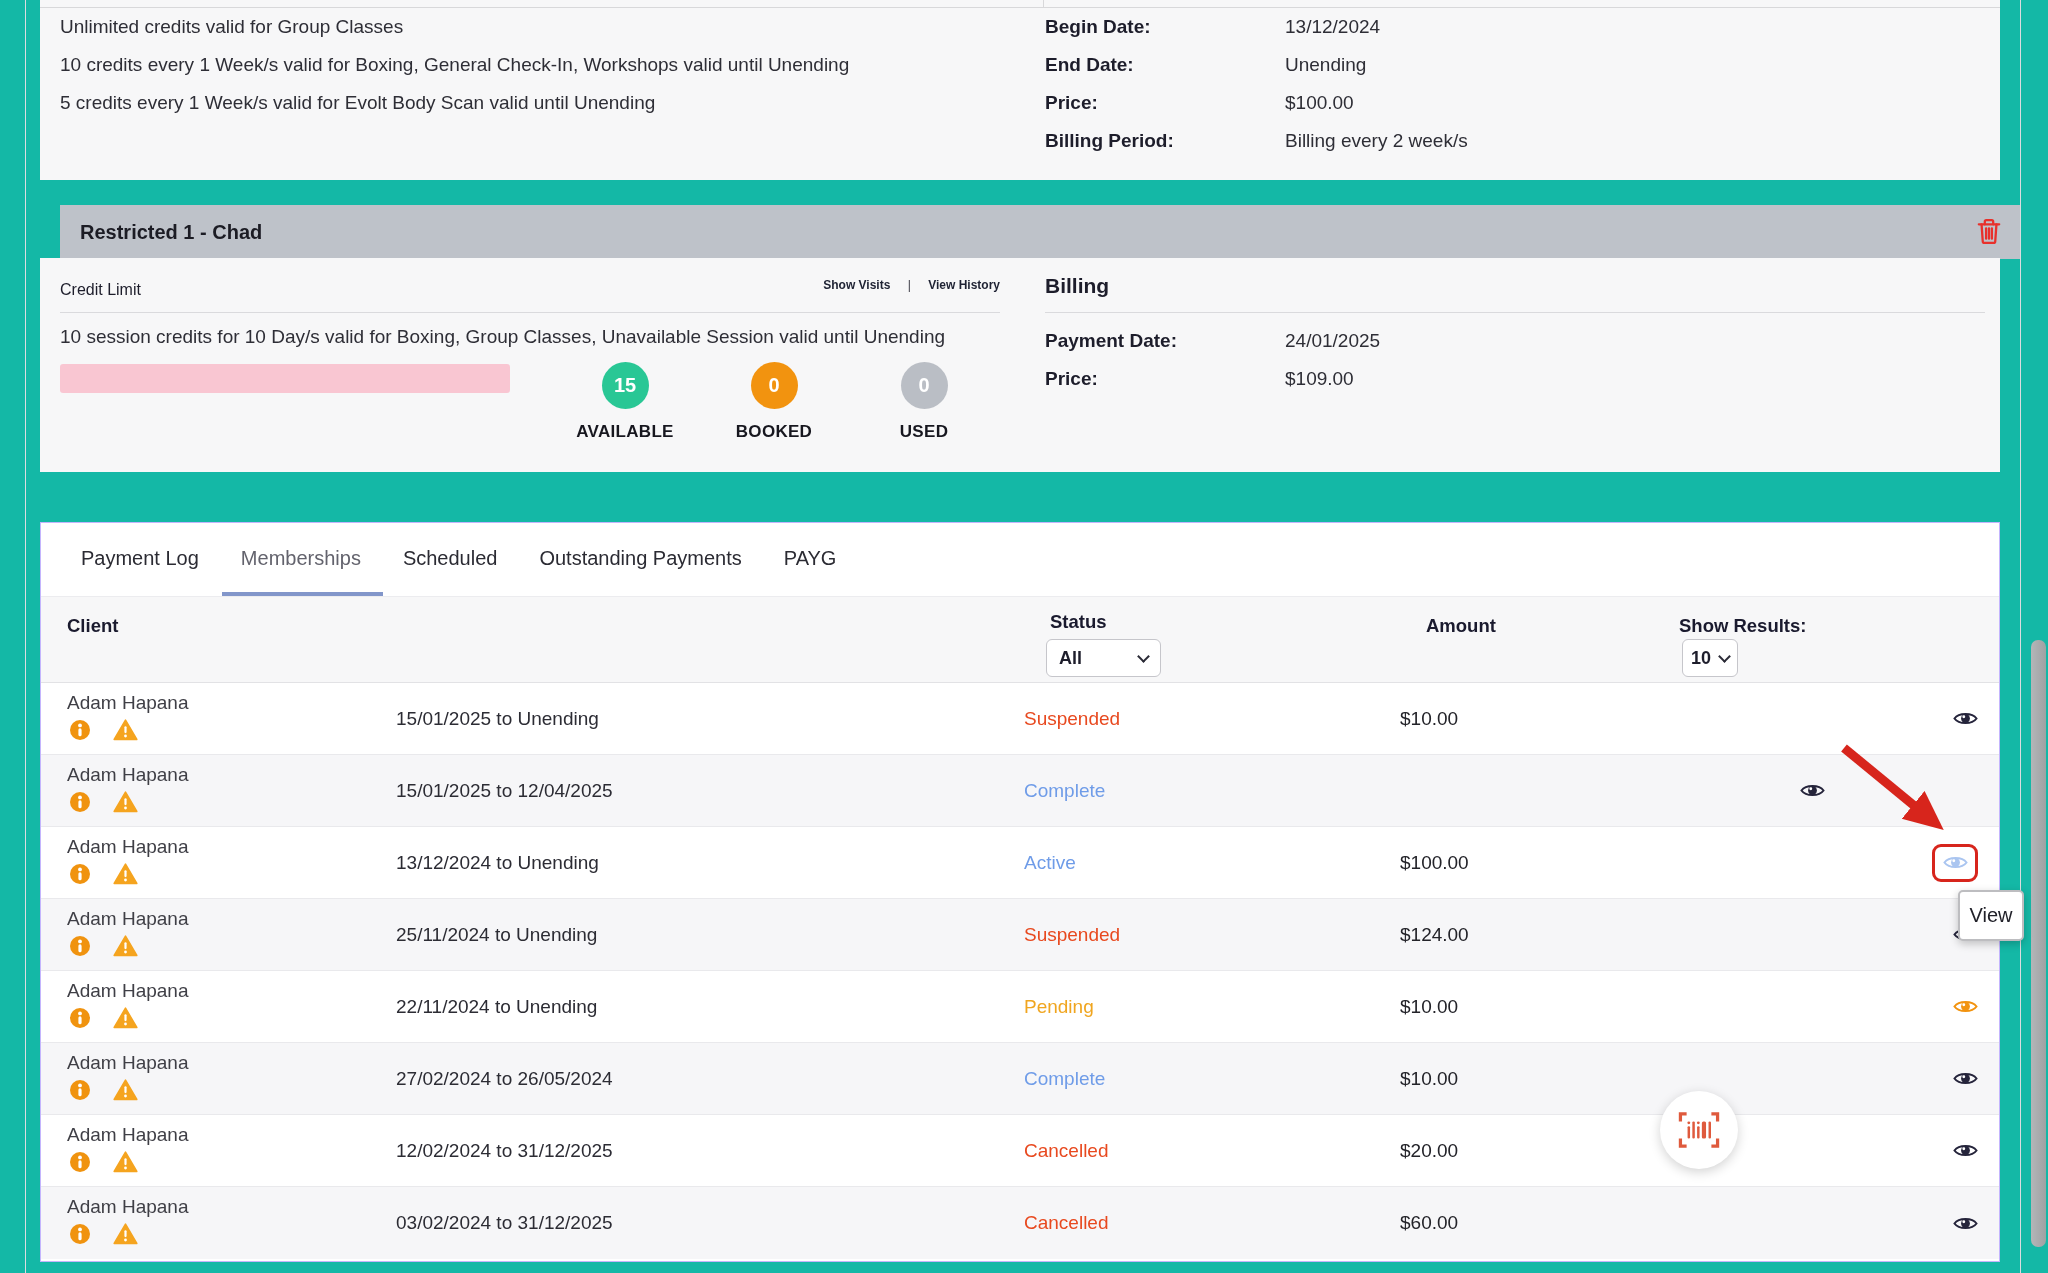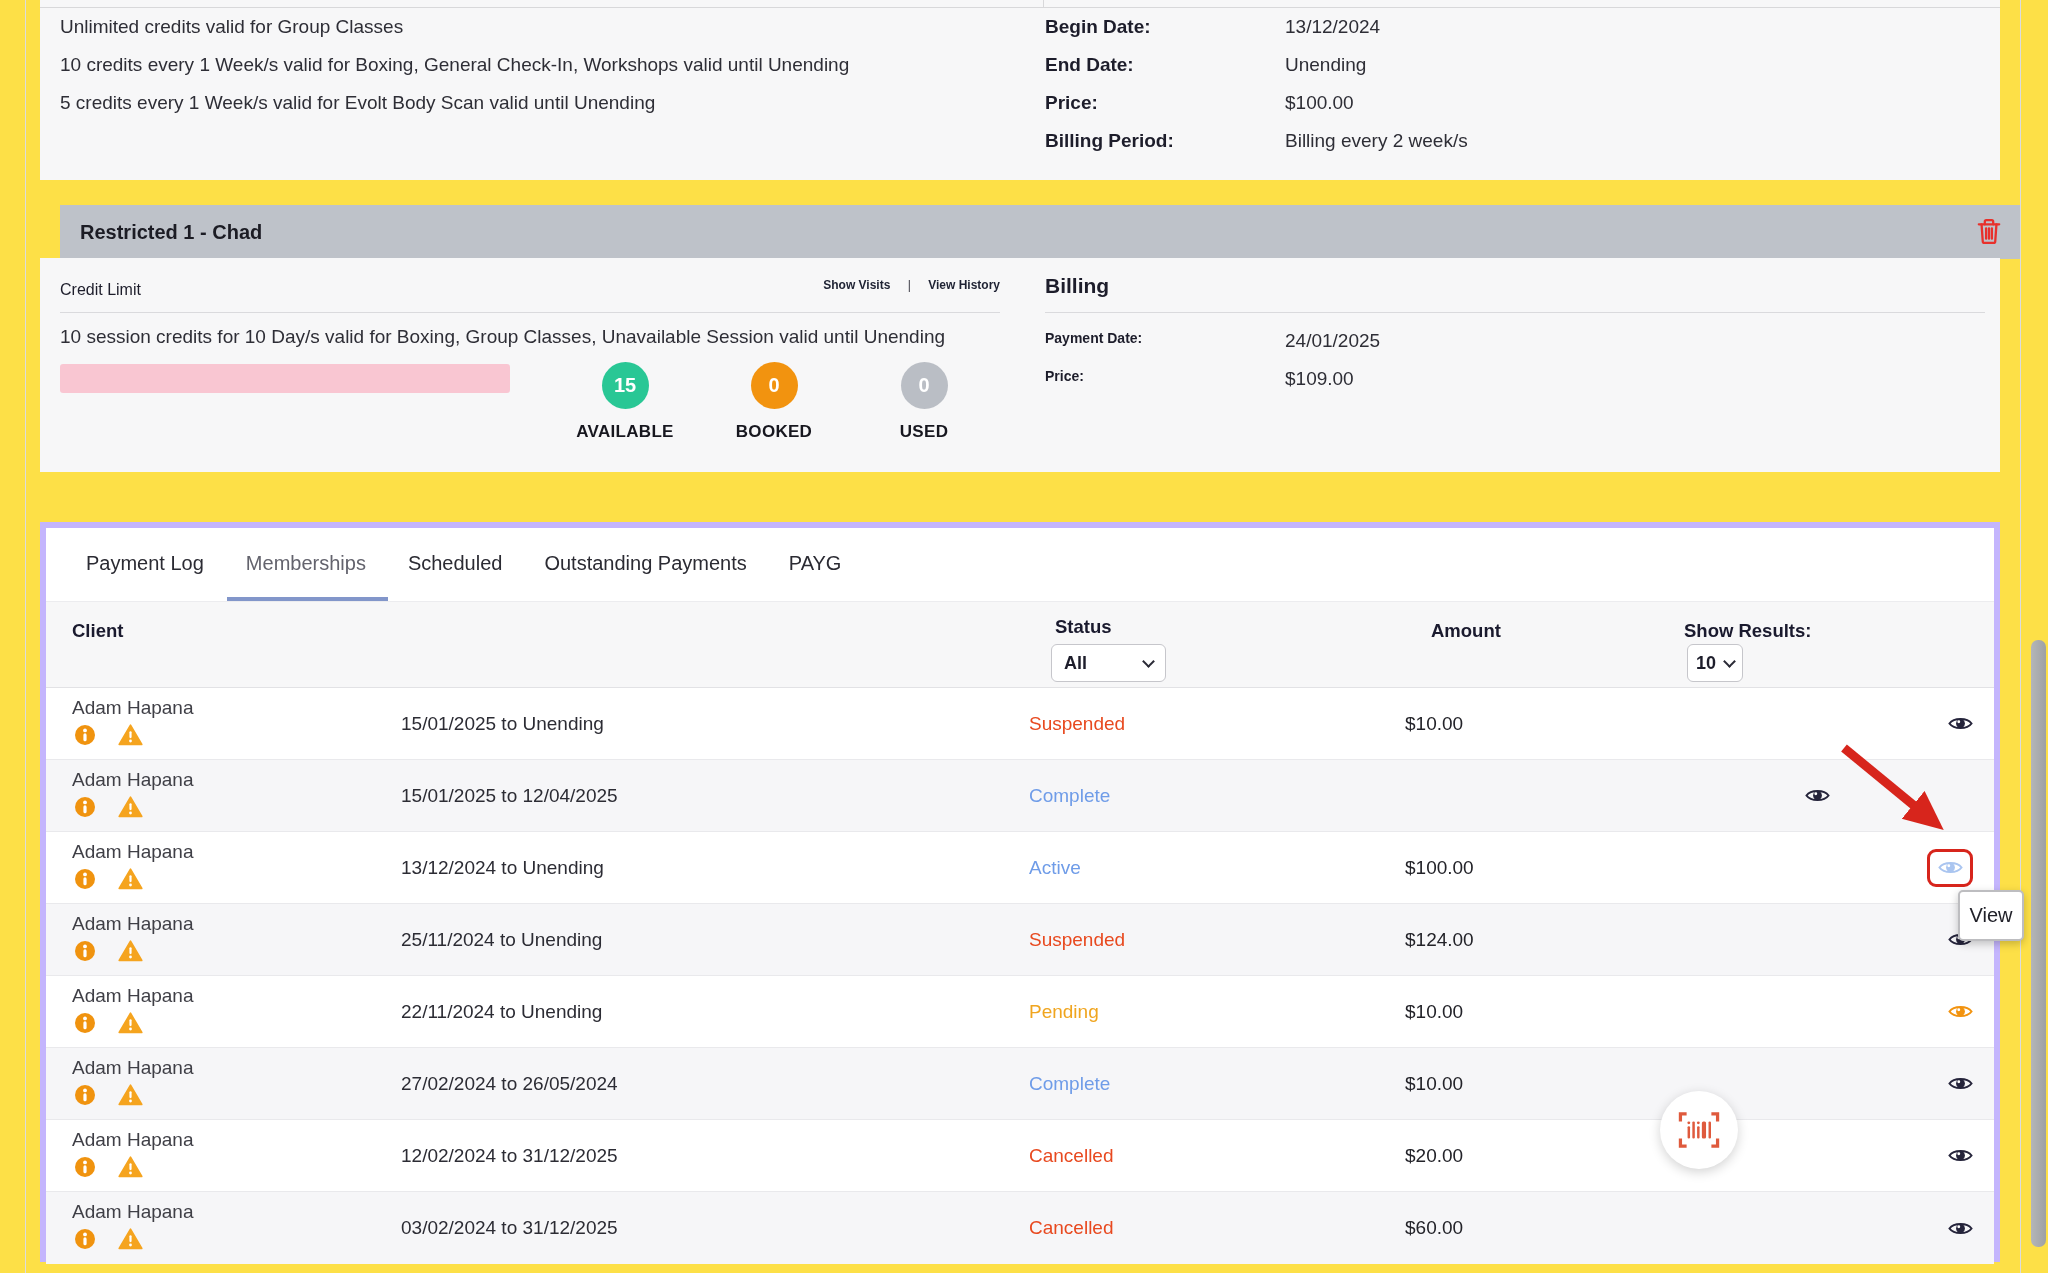--- a/index.html
+++ b/index.html
@@ -1,18 +1,18 @@
 <!DOCTYPE html>
 <html><head>
 <meta charset="utf-8">
 <style>
   * { margin:0; padding:0; box-sizing:border-box; }
   html,body { width:2048px; height:1273px; }
   body { font-family:"Liberation Sans", sans-serif; background:#ffffff; color:#2b2b33; }
-  .page { position:relative; width:2048px; height:1273px; overflow:hidden; background:#fde047; }
+  .page { position:relative; width:2048px; height:1273px; overflow:hidden; background:#14b8a6; }
 
   
   .edge-line { position:absolute; top:0; bottom:0; width:1px; background:#dcdcdf; }
   .edge-left { left:25px; }
   .edge-right { left:2020px; }
   .scroll-thumb { position:absolute; left:2031px; top:640px; width:15px; height:607px;
                   background:linear-gradient(to right,#b4b6b8,#9fa1a3); border-radius:7px; }
 
   
   .card { position:absolute; left:40px; width:1960px; background:#f7f7f8; }
@@ -39,25 +39,25 @@
   .cl-links .lnk { cursor:pointer; }
   .cl-rule { position:absolute; left:20px; width:940px; top:54px; height:1px; background:#dadadd; }
   .cl-desc { position:absolute; left:20px; top:68px; font-size:19px; color:#2e2e36; }
   .cl-bar { position:absolute; left:20px; top:106px; width:450px; height:29px; background:#f9c6d2; border-radius:3px; }
   .counter-group { position:absolute; top:104px; width:120px; text-align:center; }
   .counter { width:47px; height:47px; border-radius:50%; margin:0 auto; color:#fff; font-weight:bold;
              font-size:20px; display:flex; align-items:center; justify-content:center; }
   .counter-label { margin-top:13px; font-size:17px; font-weight:bold; color:#17171f; letter-spacing:.3px; }
   .bl-heading { position:absolute; left:1005px; top:16px; font-size:21px; font-weight:bold; color:#1d1d2b; }
   .bl-rule { position:absolute; left:1005px; width:940px; top:54px; height:1px; background:#dadadd; }
-  .bl-row .lbl { position:absolute; left:1005px; font-weight:bold; font-size:14px; color:#1d1d2b; }
+  .bl-row .lbl { position:absolute; left:1005px; font-weight:bold; font-size:19px; color:#1d1d2b; }
   .bl-row .val { position:absolute; left:1245px; font-size:19px; color:#2e2e36; }
 
   
-  .table-card { top:522px; height:740px; background:#ffffff; border:6px solid #c4b5fd; }
+  .table-card { top:522px; height:740px; background:#ffffff; border:1px solid #c4b5fd; }
   .tab-bar { position:relative; display:flex; align-items:center; gap:42px; height:74px;
              padding-left:40px; border-bottom:1px solid #ececef; background:#fff; }
   .tab { position:relative; font-size:20px; color:#2b2b33; cursor:pointer; padding:24px 0 26px; }
   .tab.active { color:#63636d; }
   .tab.active::after { content:""; position:absolute; left:-19px; right:-22px; bottom:0; height:4px; background:#8296ca; }
 
   .thead { position:relative; height:86px; background:#f7f7f8; border-bottom:1px solid #e2e2e5; }
   .th-label { position:absolute; font-size:18.5px; font-weight:bold; color:#1a1a2e; white-space:nowrap; }
   .select-box { position:absolute; display:flex; align-items:center; justify-content:space-between;
                 background:#fff; border:1px solid #c6c6cb; border-radius:6px; height:38px;

